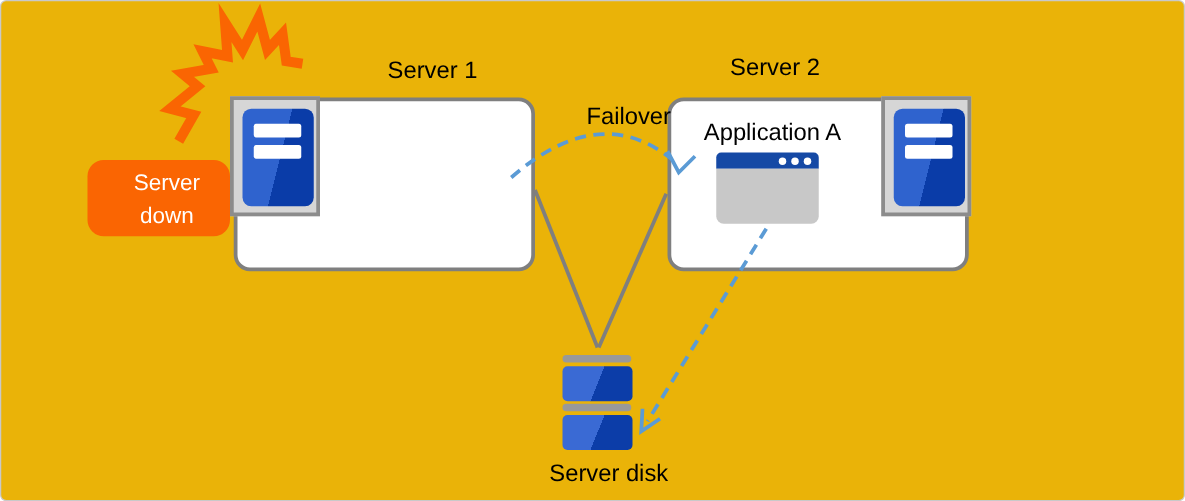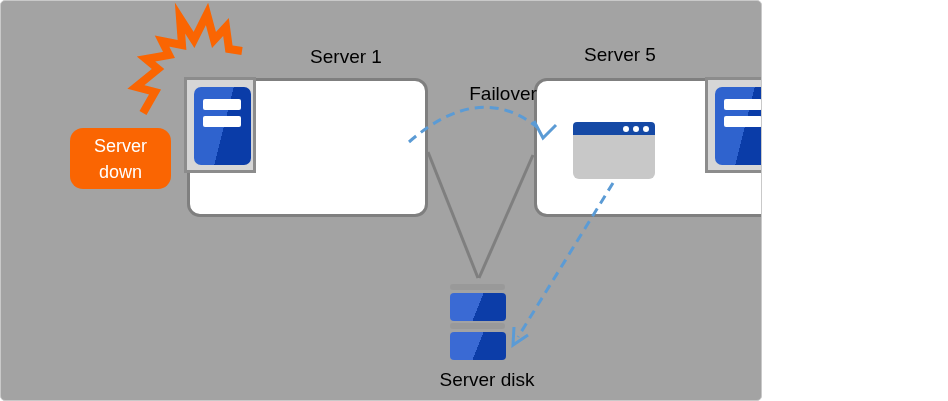--- a/index.html
+++ b/index.html
@@ -1,19 +1,19 @@
 <!DOCTYPE html>
 <html><head>
 <meta charset="utf-8">
 <style>
   html,body{margin:0;padding:0;background:#ffffff;}
   #canvas{
     position:relative;
-    width:762px;height:401px;
-    background:#a3a3a3;
+    width:948px;height:401px;
+    background:#eab308;
     border:1.5px solid #c9c9c9;
     border-radius:5px;
     box-sizing:border-box;
     font-family:"Liberation Sans", sans-serif;
     overflow:hidden;
   }
   .server-box{
     position:absolute;
     top:77px;width:241px;height:139px;
     border:3px solid #7f7f7f;
@@ -50,20 +50,21 @@
     background:#ffffff;border-radius:2px;
   }
   .slot-1{top:12px;}
   .slot-2{top:29px;}
   .badge{
     position:absolute;
     left:69px;top:127px;width:101px;height:61px;
     background:#fa6502;border-radius:13px;
     display:flex;align-items:center;justify-content:center;
     z-index:4;
+    padding-left:13px;
   }
   .badge span{
     display:block;width:78px;
     color:#ffffff;font-size:18px;line-height:26px;
     text-align:center;
   }
   .app-window{
     position:absolute;
     left:572px;top:121px;width:82px;height:57px;
     z-index:3;
@@ -103,29 +104,30 @@
 
   <div class="node-label" style="left:345px;top:45px;">Server 1</div>
   <div class="server-box" style="left:186px;"></div>
   <div class="server-panel" style="left:183px;">
     <div class="server-chassis">
       <div class="server-slot slot-1"></div>
       <div class="server-slot slot-2"></div>
     </div>
   </div>
 
-  <div class="node-label" style="left:619px;top:43px;">Server 5</div>
+  <div class="node-label" style="left:619px;top:43px;">Server 2</div>
   <div class="server-box" style="left:533px;"></div>
   <div class="server-panel" style="left:704px;">
     <div class="server-chassis">
       <div class="server-slot slot-1"></div>
       <div class="server-slot slot-2"></div>
     </div>
   </div>
 
+  <div class="node-label" style="left:617px;top:95px;z-index:5;">Application A</div>
   <div class="app-window">
     <div class="app-titlebar">
       <div class="app-dot"></div>
       <div class="app-dot"></div>
       <div class="app-dot"></div>
     </div>
     <div class="app-body"></div>
   </div>
 
   <div class="badge">

